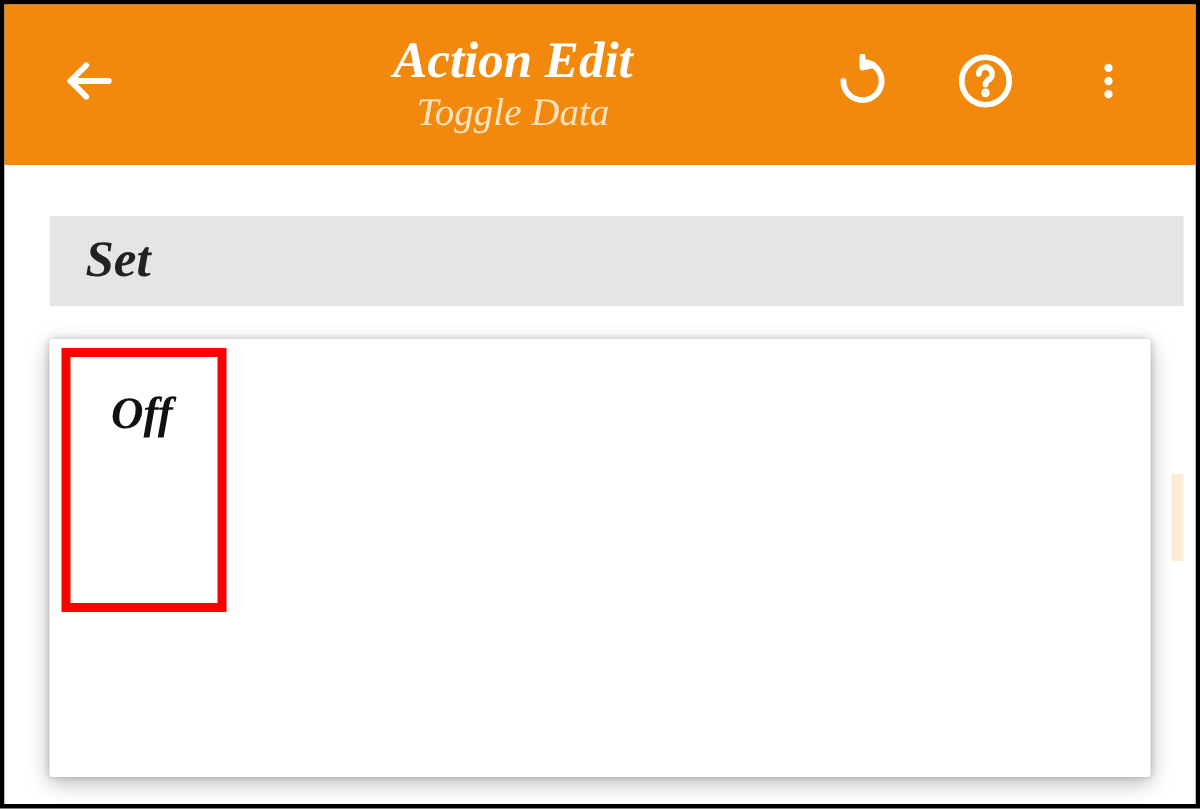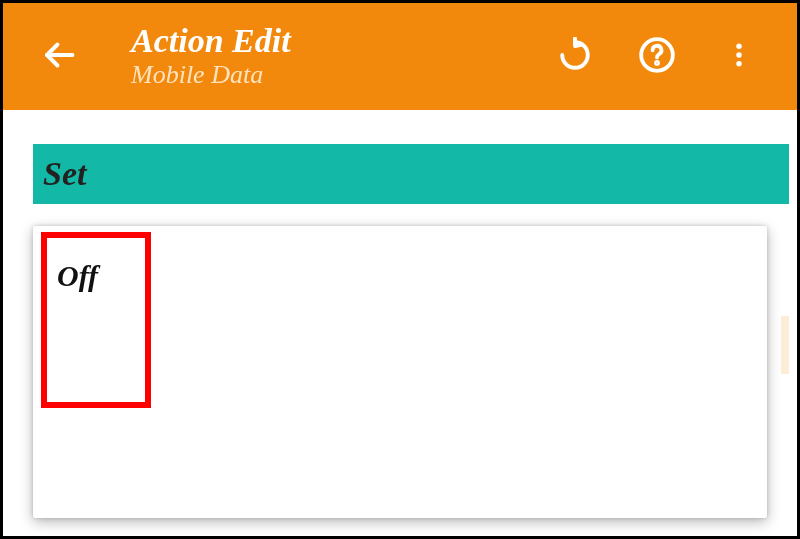--- a/index.html
+++ b/index.html
@@ -14,20 +14,21 @@
     width: 794px; height: 533px;
     background: #fff;
   }
   .appbar {
     width: 100%;
     height: 107px;
     background: #f3890c;
     display: flex;
     align-items: center;
     color: #fff;
+    text-align: center;
   }
   .back {
     width: 44px; height: 44px;
     margin-left: 34px;
     display: flex; align-items: center; justify-content: center;
     cursor: pointer;
   }
   .titles {
     margin-left: 50px;
     display: flex; flex-direction: column;
@@ -60,39 +61,39 @@
   .content {
     position: relative;
     width: 100%;
     height: calc(100% - 107px);
     background: #fff;
   }
   .set-header {
     position: absolute;
     left: 30px; right: 8px; top: 34px;
     height: 60px;
-    background: #14b8a6;
+    background: #e5e5e5;
     display: flex; align-items: center;
-    padding-left: 10px;
+    padding-left: 24px;
   }
   .set-label {
     font-size: 34px;
     font-weight: bold;
     font-style: italic;
     color: #222;
   }
   .dropdown {
     position: absolute;
     left: 30px; top: 116px;
     width: 734px;
     height: 292px;
     background: #fff;
     box-shadow: 0 4px 14px rgba(0,0,0,0.28), 0 0 4px rgba(0,0,0,0.18);
     border-radius: 2px;
-    padding: 4px 0;
+    padding: 4px 17px;
   }
   .option {
     height: 92px;
     display: flex; align-items: center;
     padding-left: 24px;
     font-size: 30px;
     font-weight: bold;
     font-style: italic;
     color: #111;
     cursor: pointer;
@@ -123,21 +124,21 @@
     <div class="back iconbtn">
       <span>
         <svg width="36" height="36" viewBox="0 0 24 24" fill="none" stroke="#fff" stroke-width="2.6" stroke-linecap="round" stroke-linejoin="round">
           <line x1="21" y1="12" x2="4" y2="12"></line>
           <polyline points="11 5 4 12 11 19"></polyline>
         </svg>
       </span>
     </div>
     <div class="titles">
       <div class="title">Action Edit</div>
-      <div class="subtitle">Mobile Data</div>
+      <div class="subtitle">Toggle Data</div>
     </div>
     <div class="actions">
       <div class="iconbtn">
         <span>
           <svg width="36" height="36" viewBox="0 0 24 24" fill="none" stroke="#fff" stroke-width="2.6" stroke-linecap="round" stroke-linejoin="round">
             <path d="M3.5 12 A8.5 8.5 0 1 0 12 3.5"></path>
             <polyline points="12 1 12 6 17 5"></polyline>
           </svg>
         </span>
       </div>

